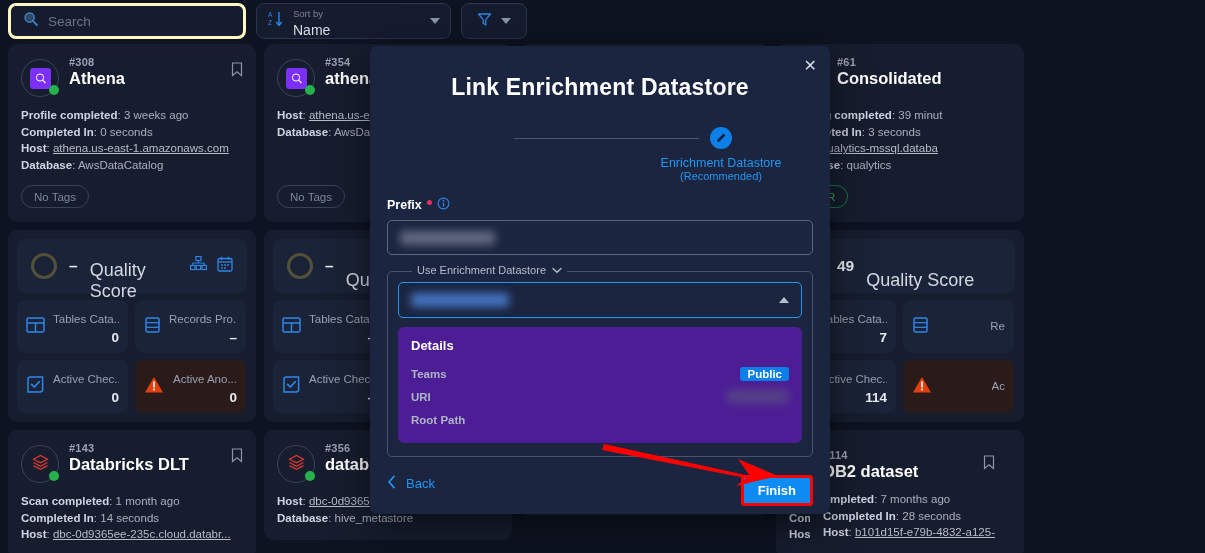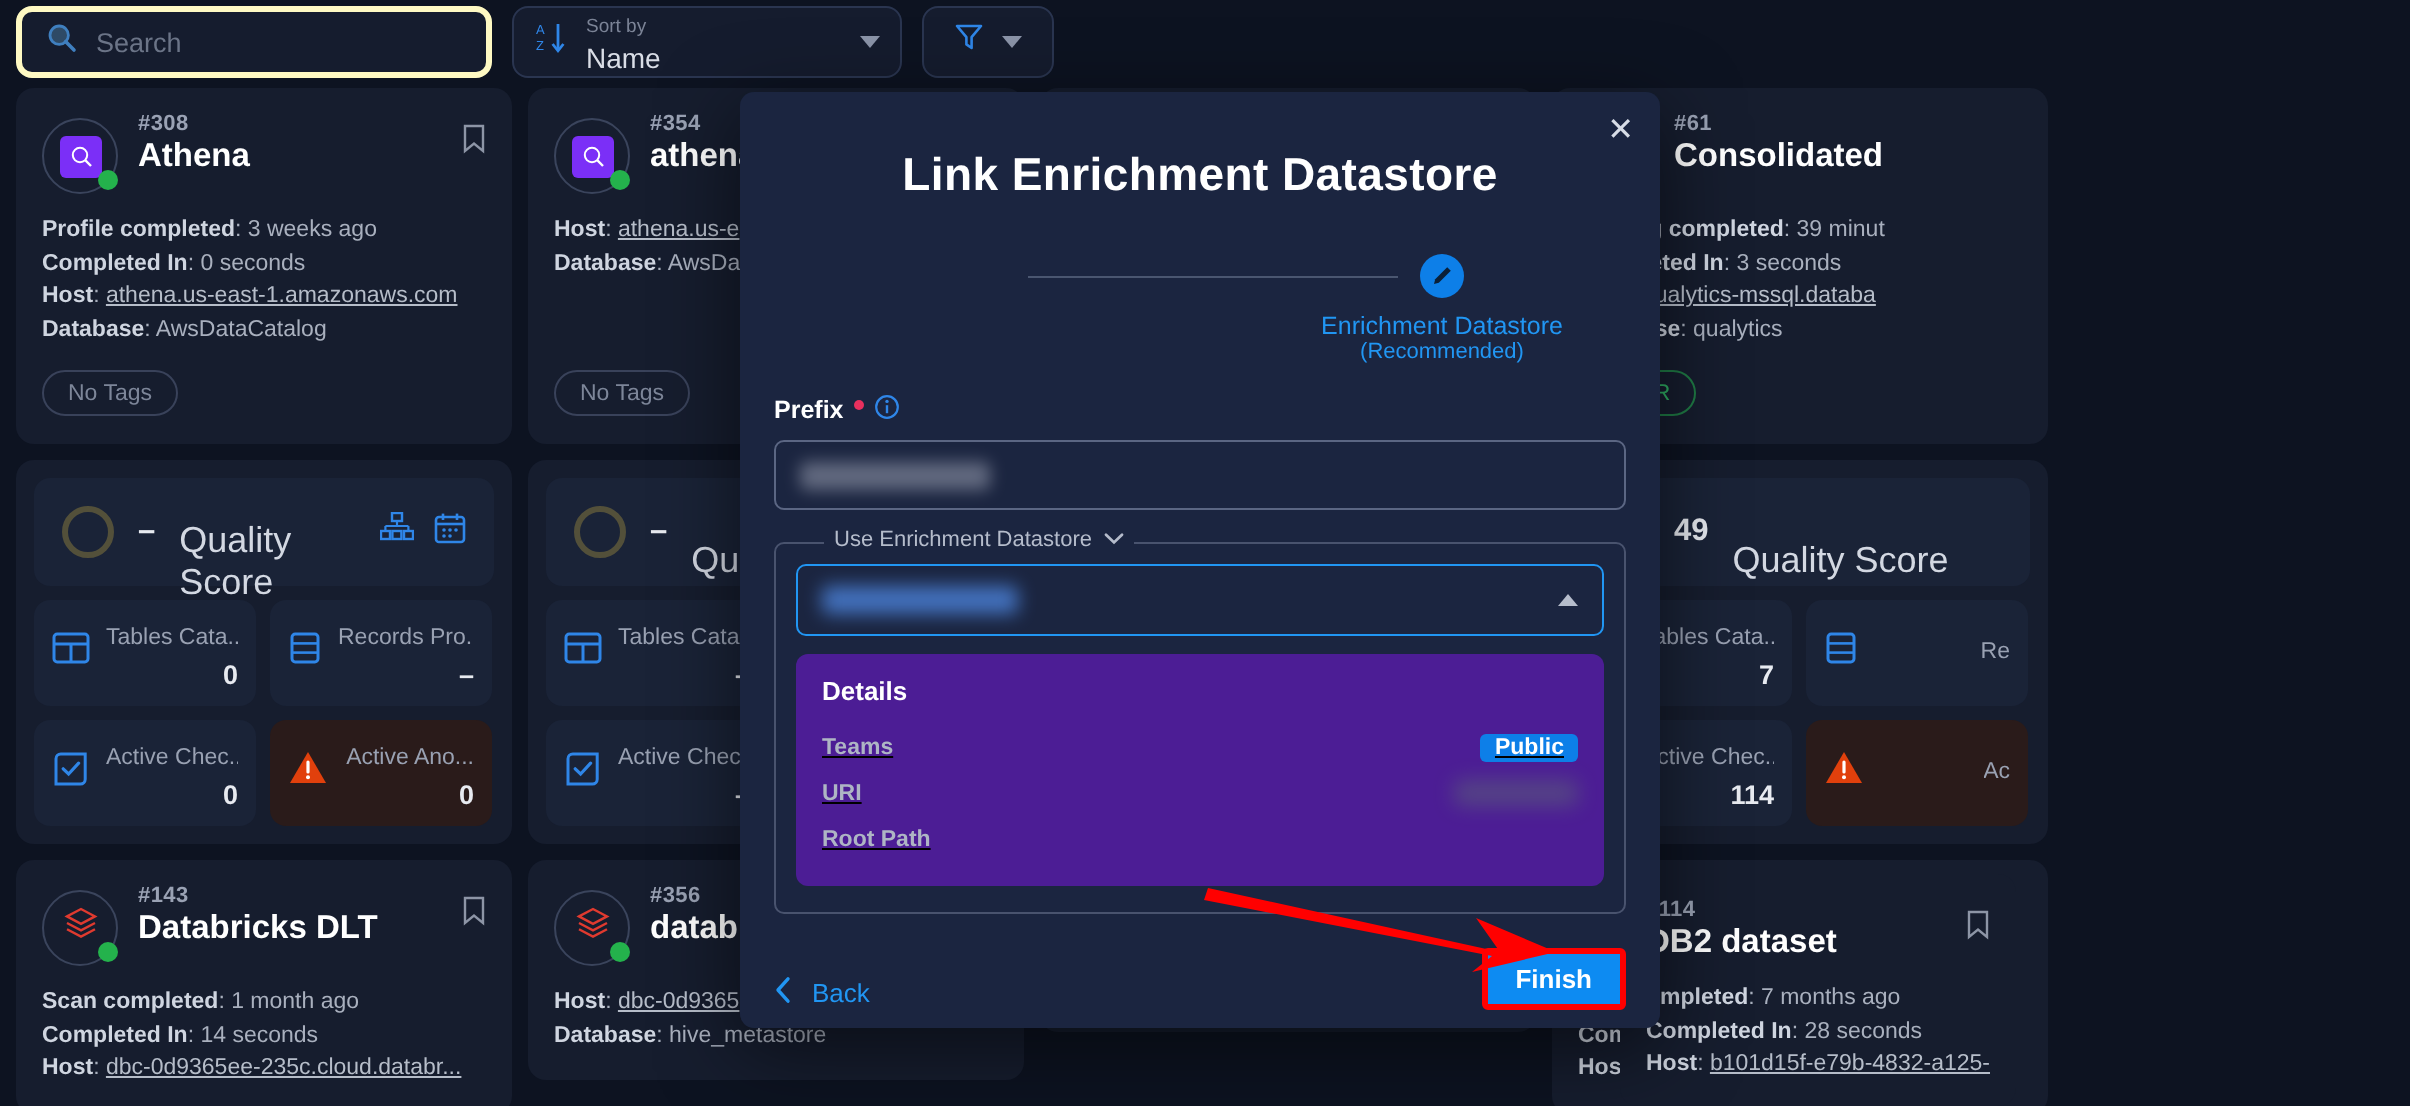--- a/index.html
+++ b/index.html
@@ -86,26 +86,26 @@
   .blur-bar { height: 14px; border-radius: 3px; background: #8d93a6; filter: blur(4px); opacity: .62; }
 
   .fieldset { margin-top: 16px; border: 1px solid #49536e; border-radius: 5px; padding: 10px 10px 13px; position: relative; }
   .fieldset > .legend { position: absolute; top: -8px; left: 24px; background: #1b2540; padding: 0 5px; color: #b5bccb; font-size: 11px; display: flex; align-items: center; gap: 6px; }
   .select-box { height: 36px; border: 1px solid #2196f3; border-radius: 5px; background: #1b2540; display: flex; align-items: center; padding: 0 12px; }
   .blur-bar.sel { background: #4a7fd4; filter: blur(4.5px); opacity: .85; }
   .up-caret { margin-left: auto; width: 0; height: 0; border-left: 5px solid transparent; border-right: 5px solid transparent; border-bottom: 6px solid #b6bdcc; }
 
   .details { margin-top: 9px; background: #4c1d95; border-radius: 6px; padding: 11px 13px 12px; }
   .details h4 { color: #ffffff; font-size: 13px; font-weight: bold; margin-bottom: 9px; }
-  .drow { display: flex; align-items: center; height: 23px; text-decoration: underline; }
+  .drow { display: flex; align-items: center; height: 23px; }
   .drow .k { color: #aeb5c4; font-size: 11.5px; font-weight: bold; }
   .pill { margin-left: auto; background: #0d7fe8; color: #fff; font-size: 11.5px; font-weight: bold; border-radius: 3px; padding: 1px 7px; }
   .blur-val2 { margin-left: auto; width: 62px; height: 13px; border-radius: 3px; background: #5c6478; filter: blur(5px); opacity: .55; }
 
-  .modal-footer { display: flex; align-items: flex-end; margin-top: 18px; height: 30px; }
+  .modal-footer { display: flex; align-items: flex-start; margin-top: 18px; height: 30px; }
   .back { color: #2196f3; font-size: 13px; display: flex; align-items: center; gap: 10px; cursor: pointer; }
   .finish {
     margin-left: auto; background: #0d8bf2; color: #ffffff; font-size: 13px; font-weight: bold;
     border: 3px solid #ff0000; border-radius: 3px; padding: 5px 14px; cursor: pointer;
   }
 
   
   .arrow { position: absolute; left: 600px; top: 440px; pointer-events: none; }
 </style>
 </head>

